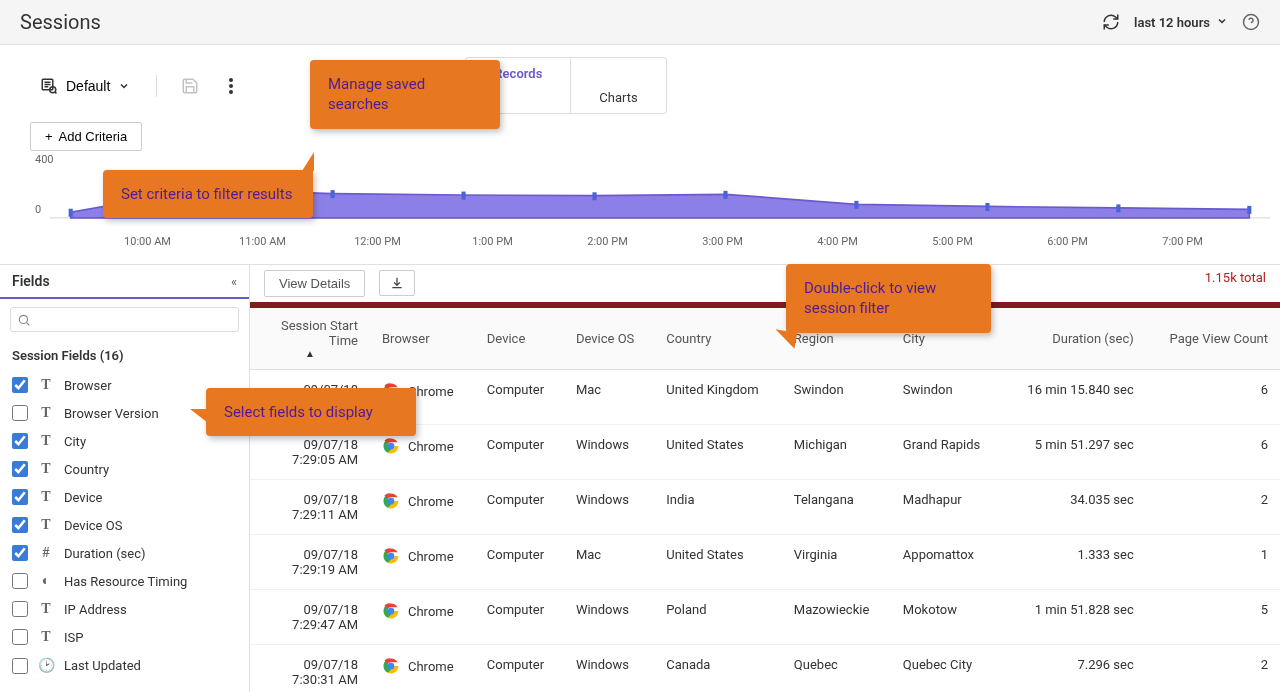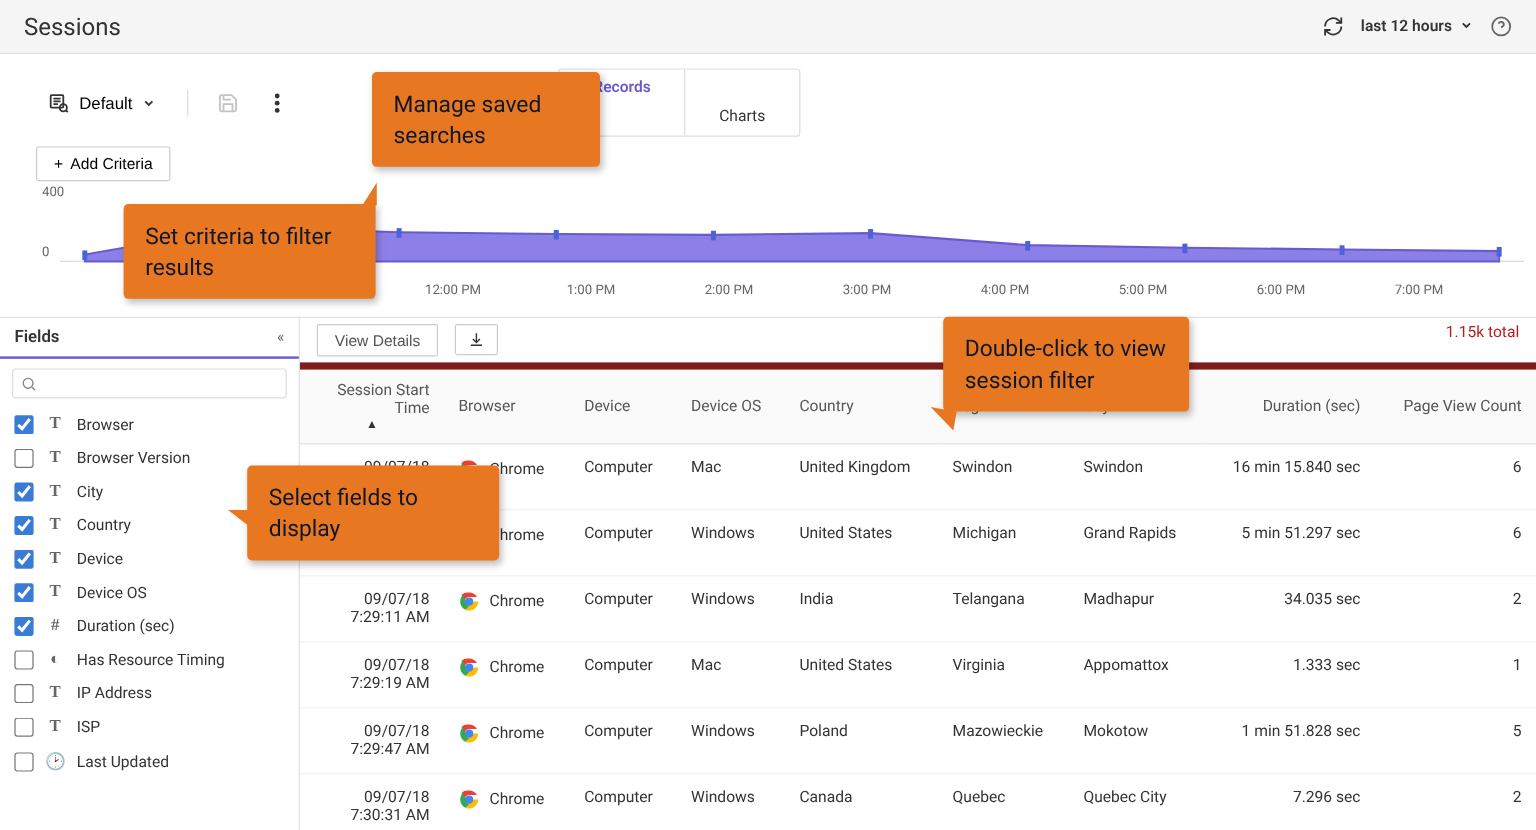--- a/index.html
+++ b/index.html
@@ -64,21 +64,21 @@
 th { text-align: left; padding: 10px 12px; font-weight: 400; font-size: 13px; color: #555; border-bottom: 1px solid #e0e0e0; background: #fafafa; }
 th.sortable { cursor: pointer; }
 th.right { text-align: right; }
 td { padding: 12px 12px; font-size: 13px; border-bottom: 1px solid #f0f0f0; vertical-align: top; }
 td.right { text-align: right; }
 .browser-cell { display: flex; align-items: center; gap: 8px; }
 .chrome-icon { width: 18px; height: 18px; }
 .sort-arrow { display: block; text-align: center; font-size: 10px; color: #333; }
 
 
-.callout { position: absolute; background: #e87722; color: #0f172a; padding: 14px 18px; border-radius: 4px; font-size: 19px; line-height: 1.35; box-shadow: 2px 3px 6px rgba(0,0,0,0.25); z-index: 50; max-width: 260px; }
+.callout { position: absolute; background: #e87722; color: #4c1d95; padding: 14px 18px; border-radius: 4px; font-size: 15px; line-height: 1.35; box-shadow: 2px 3px 6px rgba(0,0,0,0.25); z-index: 50; max-width: 260px; }
 .callout.c1 { top: 60px; left: 310px; width: 190px; }
 .callout.c2 { top: 170px; left: 103px; width: 210px; border-top-right-radius: 0; }
 .callout.c2::before { content:""; position:absolute; top:-18px; right:-1px; border-left: 12px solid transparent; border-right: 0 solid transparent; border-bottom: 19px solid #e87722; }
 .callout.c3 { top: 388px; left: 206px; width: 210px; }
 .callout.c3::before { content:""; position:absolute; top:50%; left:-16px; margin-top:-3px; border-top: 0px solid transparent; border-bottom: 14px solid transparent; border-right: 18px solid #e87722; }
 .callout.c4 { top: 264px; left: 786px; width: 205px; }
 .callout.c4::before { content:""; position:absolute; bottom:-14px; left:-12px; border-top: 0 solid transparent; border-right: 22px solid #e87722; border-bottom: 16px solid transparent; transform: rotate(10deg); }
 
 svg { display: block; }
 </style>
@@ -201,20 +201,21 @@
       <span class="sidebar-header-title">Fields</span>
       <span class="collapse-icon">«</span>
     </div>
     <div class="search-box">
       <svg width="14" height="14" viewBox="0 0 24 24" fill="none" stroke="#888" stroke-width="2">
           <circle cx="11" cy="11" r="7"></circle>
           <line x1="21" y1="21" x2="16.65" y2="16.65"></line>
         </svg>
       <input type="text" placeholder="" style="">
     </div>
+    <div class="section-title">Session Fields (16)</div>
     <div class="field-list" id="field-list">
         <div class="field-item">
           <input type="checkbox" checked="" style="">
           <span class="field-type">T</span>
           <span class="field-label">Browser</span>
         </div>
         <div class="field-item">
           <input type="checkbox" style="">
           <span class="field-type">T</span>
           <span class="field-label">Browser Version</span>

